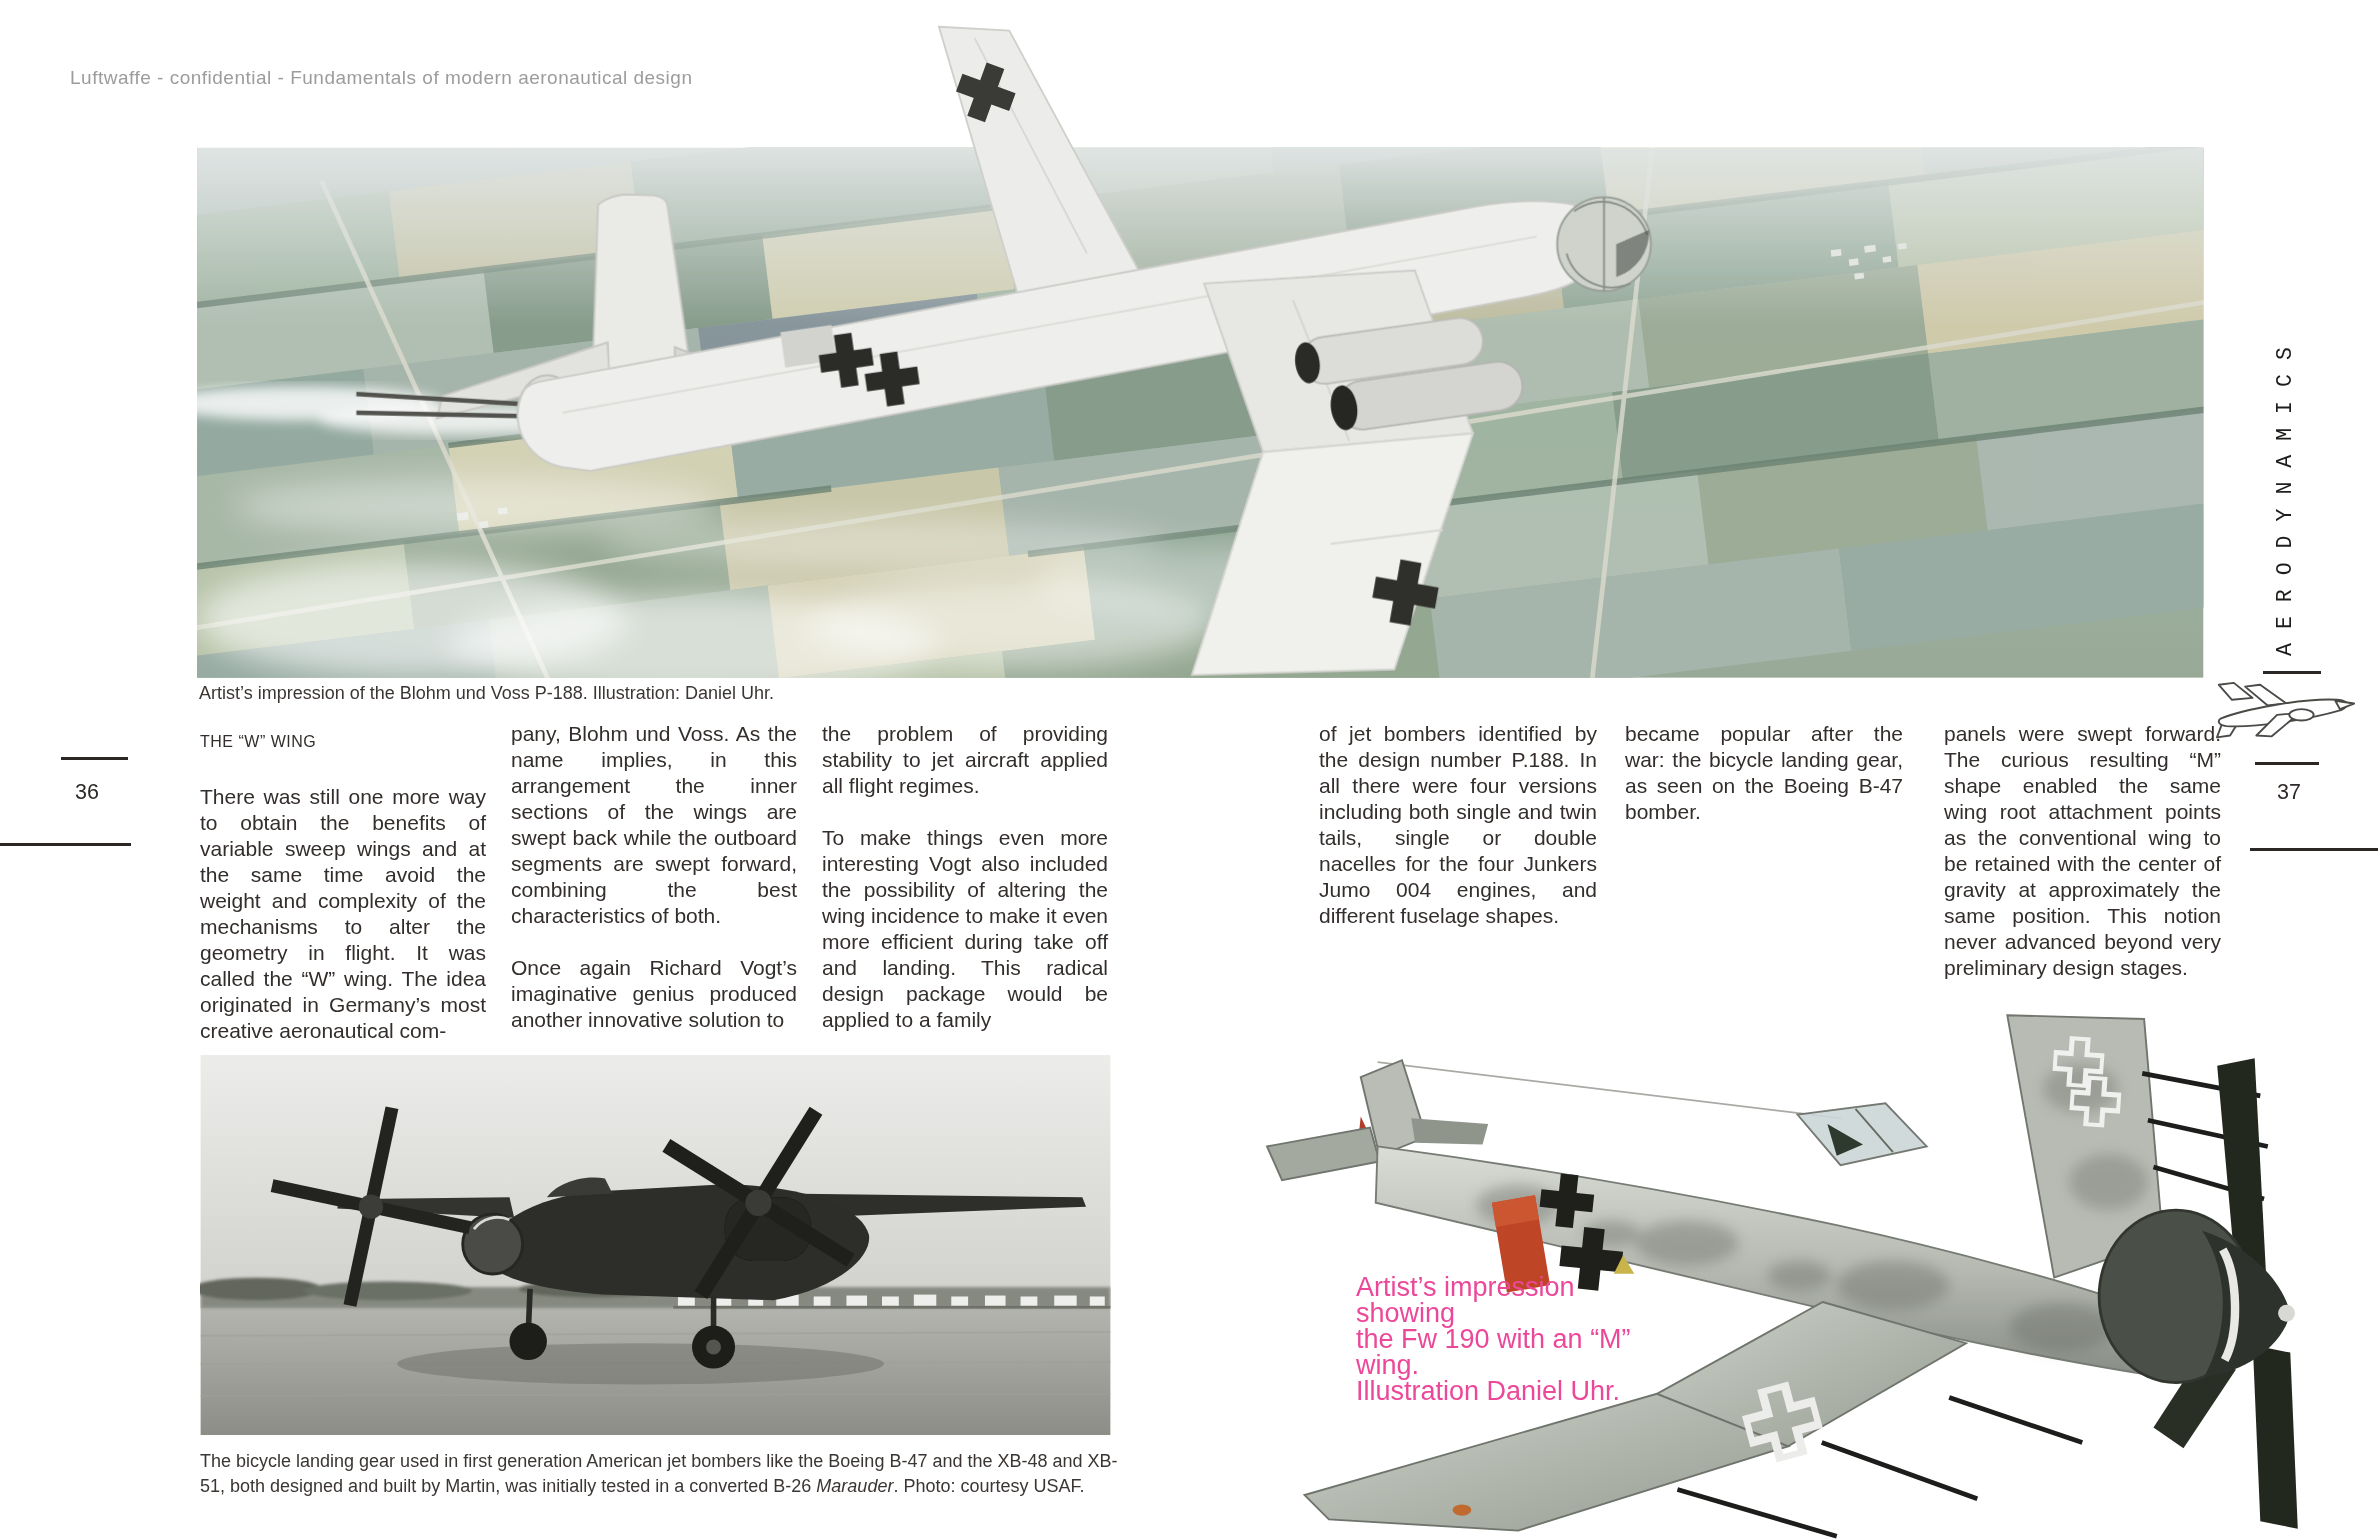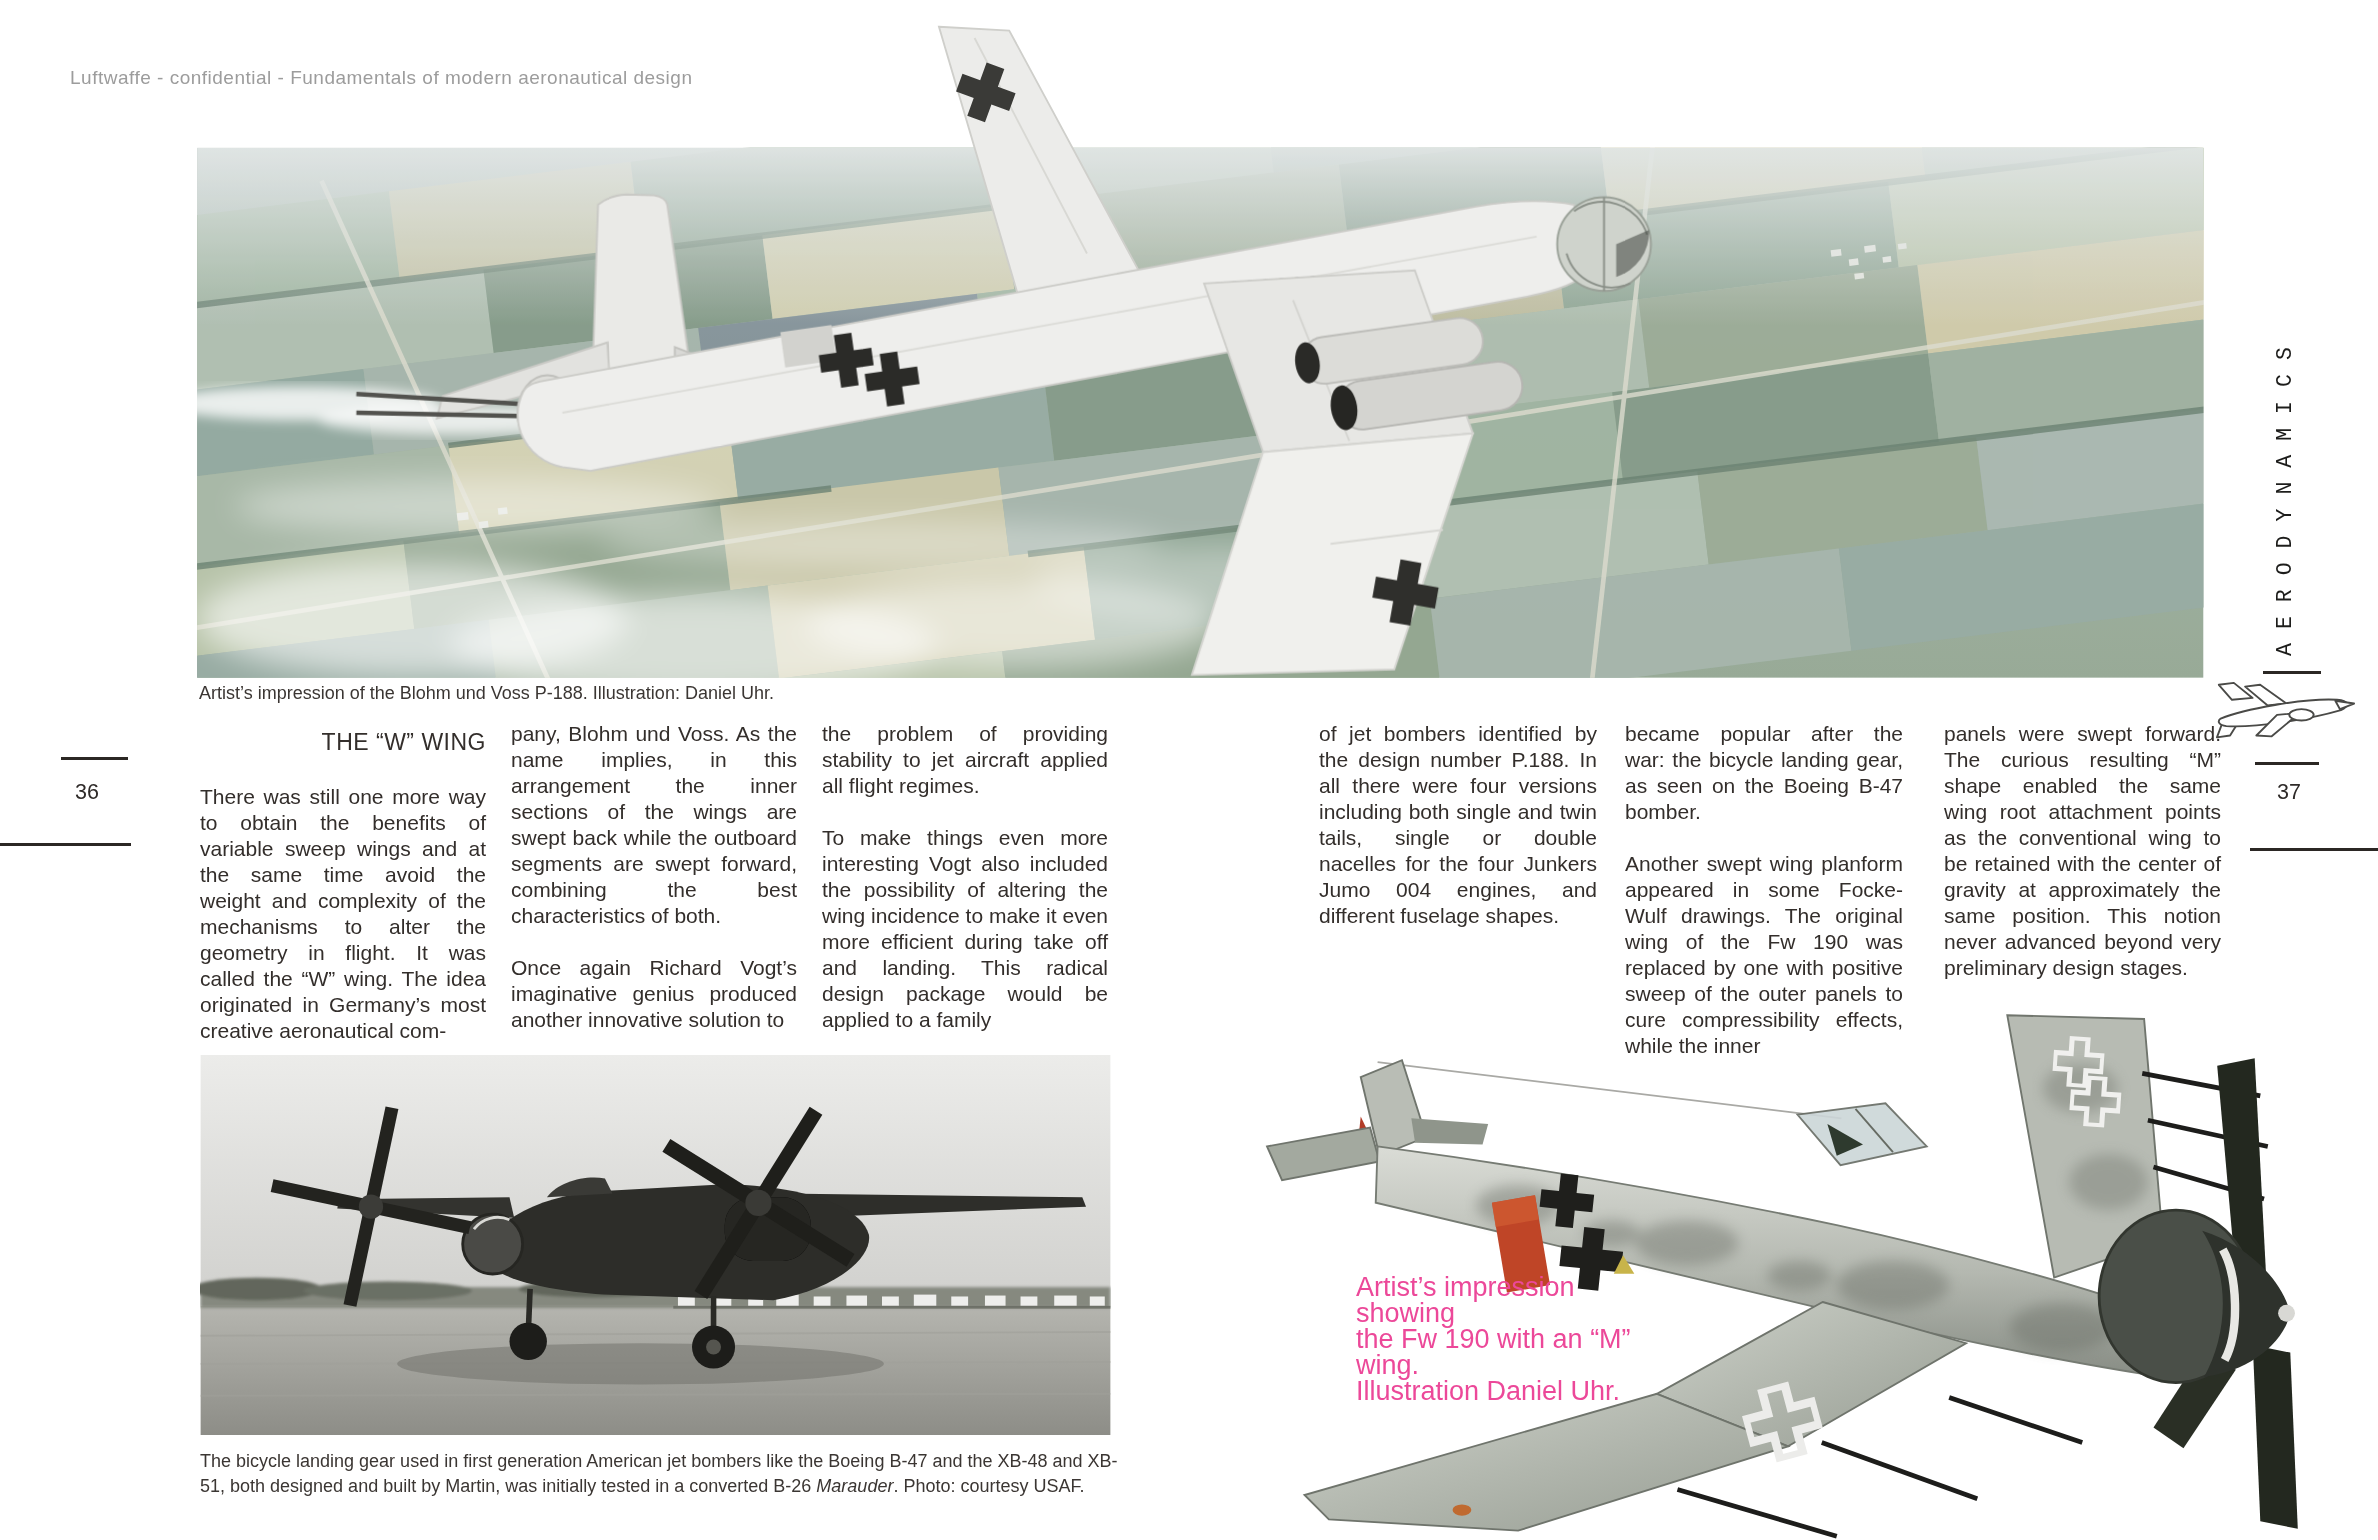--- a/index.html
+++ b/index.html
@@ -4,21 +4,21 @@
 <style>
   html,body{margin:0;padding:0;background:#fff;}
   .spread{position:relative;width:2379px;height:1540px;background:var(--page_bg,#fff);
           font-family:"Liberation Sans",sans-serif;color:var(--body_text,#332e2b);overflow:hidden;}
   .running-head{position:absolute;left:70px;top:67px;font-size:19px;letter-spacing:0.5px;
           color:var(--muted_header,#9c9c9c);}
   .hero-svg{position:absolute;left:169px;top:19px;}
   .hero-caption{position:absolute;left:199px;top:683px;font-size:18px;color:#3b3633;}
   .col{position:absolute;top:721px;font-size:21px;line-height:26px;text-align:justify;}
   .col p{margin:0 0 26px 0;}
-  .col-heading{font-size:23px;text-align:right;margin:7.5px 0 29px 0;letter-spacing:0.5px;}
+  .col-heading{font-size:16px;text-align:left;margin:7.5px 0 29px 0;letter-spacing:0.5px;}
   .pagenum{position:absolute;font-size:21.5px;color:#2e2a28;}
   .rule{position:absolute;height:2.8px;background:#2b2724;}
   .vertical-label{position:absolute;left:2273px;top:319px;height:337px;width:32px;
           writing-mode:vertical-rl;transform:rotate(180deg);font-family:"Liberation Mono",monospace;
           font-size:21.5px;letter-spacing:14px;color:#1d1d1b;white-space:nowrap;}
   .photo-svg{position:absolute;left:200px;top:1055px;}
   .photo-caption{position:absolute;left:200px;top:1449px;width:923px;font-size:18px;
           line-height:25px;color:#3b3633;}
   .fw-svg{position:absolute;left:1237px;top:1004px;}
   .fw-caption{position:absolute;left:1356px;top:1274px;width:290px;font-size:27px;
@@ -223,21 +223,20 @@
     </div>
   <div class="col" style="left:822px;width:286px;">
       <p>the problem of providing stability to jet aircraft applied all flight regimes.</p>
       <p>To make things even more interesting Vogt also included the possibility of altering the wing incidence to make it even more efficient during take off and landing. This radical design package would be applied to a family</p>
     </div>
   <div class="col" style="left:1319px;width:278px;">
       <p>of jet bombers identified by the design number P.188. In all there were four versions including both single and twin tails, single or double nacelles for the four Junkers Jumo 004 engines, and different fuselage shapes.</p>
     </div>
   <div class="col" style="left:1625px;width:278px;">
       <p>became popular after the war: the bicycle landing gear, as seen on the Boeing B-47 bomber.</p>
-      <p>Another swept wing planform appeared in some Focke-Wulf drawings. The original wing of the Fw 190 was replaced by one with positive sweep of the outer panels to cure compressibility effects, while the inner</p>
     </div>
   <div class="col" style="left:1928px;width:277px;margin-left:16px;">
       <p>panels were swept forward. The curious resulting “M” shape enabled the same wing root attachment points as the conventional wing to be retained with the center of gravity at approximately the same position. This notion never advanced beyond very preliminary design stages.</p>
     </div>
 
   <div class="rule" style="left:61px;top:757px;width:67px;"></div>
   <div class="pagenum" style="left:75px;top:780px;">36</div>
   <div class="rule" style="left:0;top:843px;width:131px;"></div>
 
   <div class="vertical-label">AERODYNAMICS</div>

